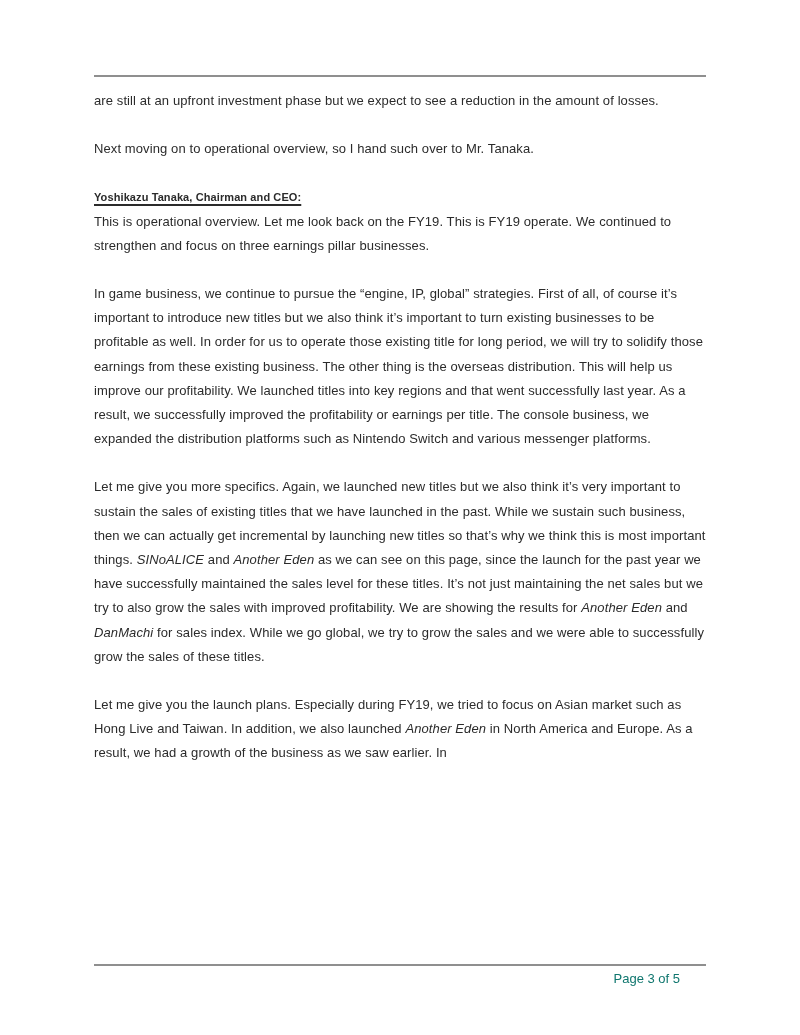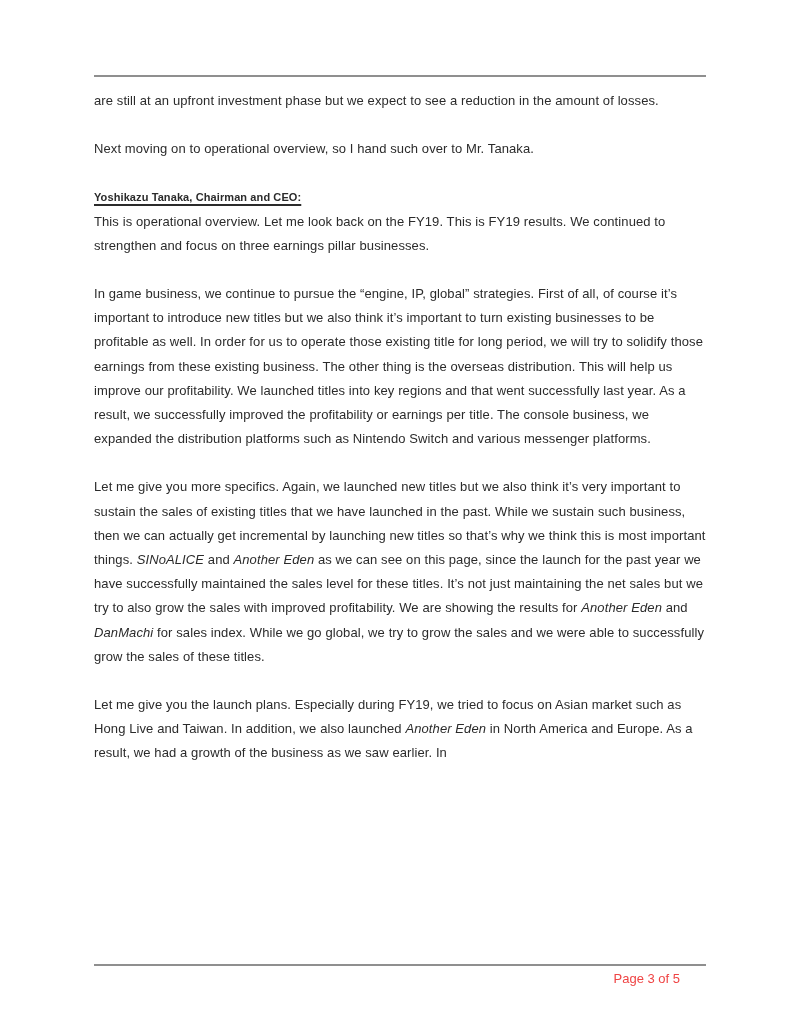--- a/index.html
+++ b/index.html
@@ -51,39 +51,39 @@
     .footer {
       position: absolute;
       left: 94px;
       top: 967px;
       width: 612px;
       box-sizing: border-box;
       padding-right: 26px;
       text-align: right;
       font-size: 13px;
       line-height: 24px;
-      color: #ef4444;
+      color: #0f766e;
     }
   </style>
 </head>
 <body>
 
 <div class="page">
 
   <div class="rule rule-top"></div>
 
   <main class="content">
 
     <p><span>are still at an upfront investment phase but we expect to see a reduction in the amount of losses.</span></p>
 
     <p><span>Next moving on to operational overview, so I hand such over to Mr. Tanaka.</span></p>
 
     <h2 class="speaker"><span>Yoshikazu Tanaka, Chairman and CEO:</span></h2>
 
-    <p><span>This is operational overview. Let me look back on the FY19. This is FY19 results. We continued to strengthen and focus on three earnings pillar businesses.</span></p>
+    <p><span>This is operational overview. Let me look back on the FY19. This is FY19 operate. We continued to strengthen and focus on three earnings pillar businesses.</span></p>
 
     <p><span>In game business, we continue to pursue the “engine, IP, global” strategies. First of all, of course it’s important to introduce new titles but we also think it’s important to turn existing businesses to be profitable as well. In order for us to operate those existing title for long period, we will try to solidify those earnings from these existing business. The other thing is the overseas distribution. This will help us improve our profitability. We launched titles into key regions and that went successfully last year. As a result, we successfully improved the profitability or earnings per title. The console business, we expanded the distribution platforms such as Nintendo Switch and various messenger platforms.</span></p>
 
 
     <p><span>Let me give you more specifics. Again, we launched new titles but we also think it’s very important to sustain the sales of existing titles that we have launched in the past. While we sustain such business, then we can actually get incremental by launching new titles so that’s why we think this is most important things. </span><span class="it">SINoALICE</span><span> and </span><span class="it">Another Eden</span><span> as we can see on this page, since the launch for the past year we have successfully maintained the sales level for these titles. It’s not just maintaining the net sales but we try to also grow the sales with improved profitability. We are showing the results for </span><span class="it">Another Eden</span><span> and </span><span class="it">DanMachi</span><span> for sales index. While we go global, we try to grow the sales and we were able to successfully grow the sales of these titles.</span></p>
 
     <p><span>Let me give you the launch plans. Especially during FY19, we tried to focus on Asian market such as Hong Live and Taiwan. In addition, we also launched </span><span class="it">Another Eden</span><span> in North America and Europe. As a result, we had a growth of the business as we saw earlier. In</span></p>
 
   </main>
 

